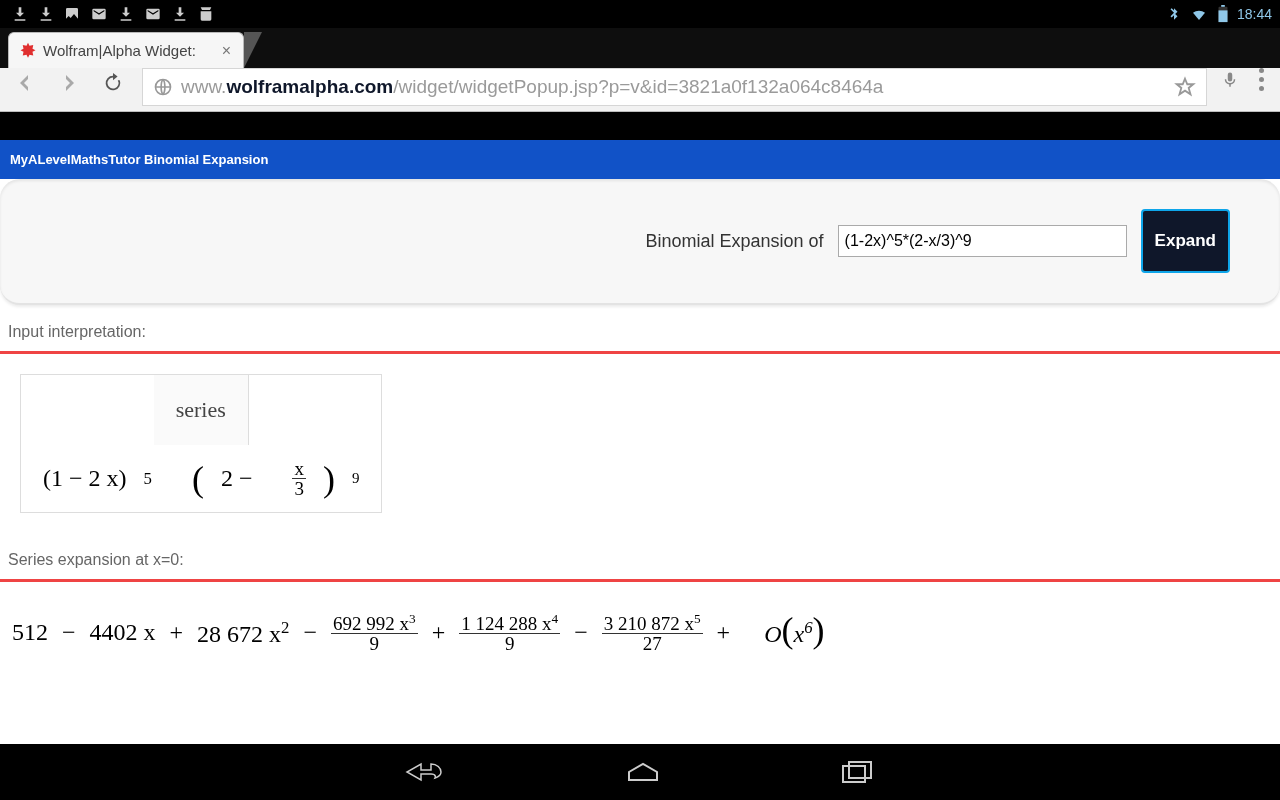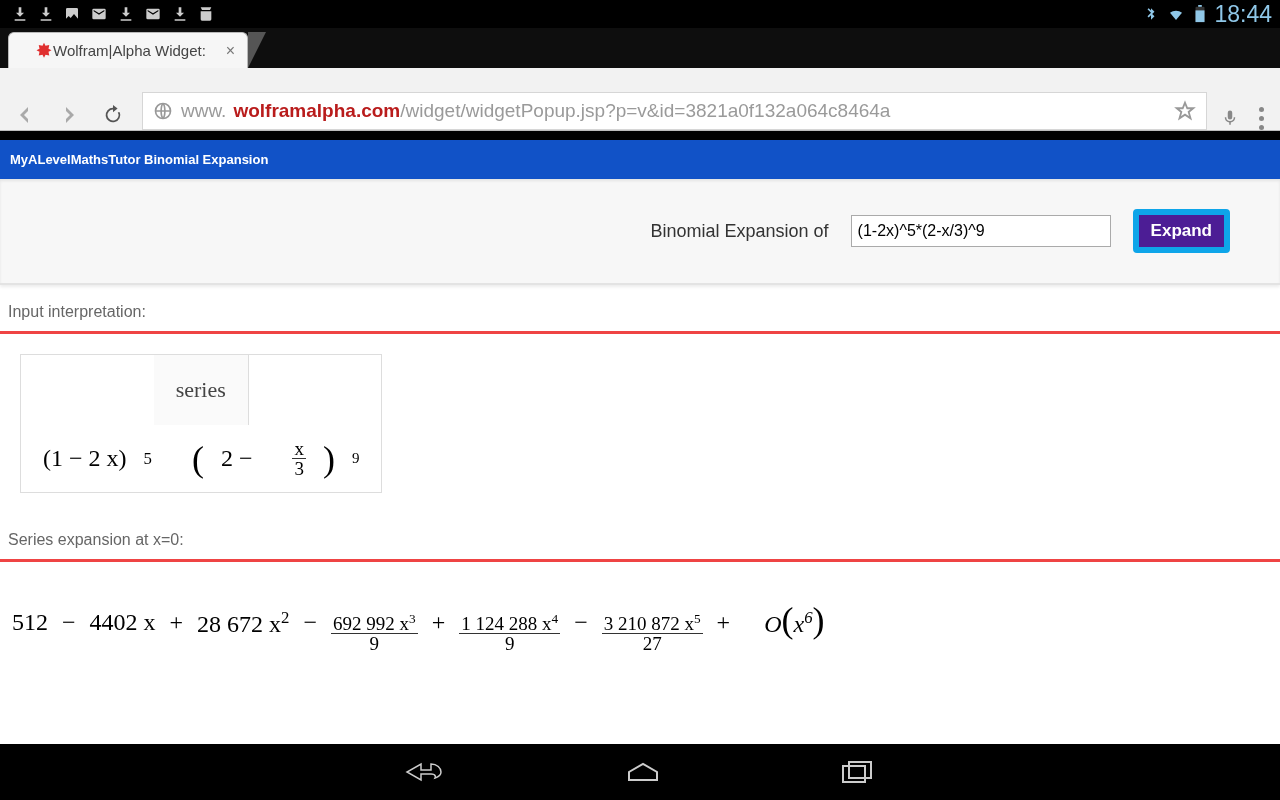--- a/index.html
+++ b/index.html
@@ -10,83 +10,84 @@
   }
   
   .status-bar {
     height:28px; display:flex; justify-content:space-between; align-items:center;
     padding:0 8px; color:#8fc7e8; font-size:14px;
   }
   .status-left { display:flex; align-items:center; gap:10px; padding-left:4px;}
   .status-left svg, .status-left span.icon-placeholder { color:#ccc; fill:#ccc; }
   .status-right { display:flex; align-items:center; gap:8px; }
   .status-right svg { fill:#8fc7e8; }
-  .status-time { font-size:23px; }
+  .status-time { font-size:14px; }
 
   
   .browser-chrome {
     background:#0e0e0e;
   }
   .tab-row { height:40px; display:flex; align-items:flex-end; padding-left:8px;}
   .tab {
-    display:flex; align-items:center; 
-    background:#f6f6f6; height:36px; padding:0 12px 0 26px;
+    display:flex; align-items:center; gap:6px;
+    background:#f6f6f6; height:36px; padding:0 12px 0 10px;
     border-top-left-radius:6px; border-top-right-radius:6px;
     max-width:300px; border:1px solid #b9b9b9; border-bottom:none;
     position:relative;
   }
   .tab-title { font-size:15px; color:#444; white-space:nowrap; overflow:hidden; text-overflow:ellipsis; max-width:180px;}
   .tab-close { color:#777; font-size:16px; margin-left:20px;}
   .tab-fold {
     width:0;height:0; border-top:36px solid #555; border-right:18px solid transparent;
     align-self:flex-end;
   }
   .wolfram-icon { width:18px; height:18px; fill:#e02f2f; }
 
   .url-row {
-    background:#f2f2f2; height:63px; display:flex; align-items:flex-end;
+    background:#f2f2f2; height:44px; display:flex; align-items:flex-start;
     padding:0 10px; gap:14px; border-bottom:1px solid #bcbcbc;
   }
   .nav-btn { color:#a9a9a9; display:flex; align-items:center; justify-content:center; width:30px; height:30px;}
   .nav-btn.active { color:#555; }
   .url-field {
     flex:1; height:38px; background:#fff; border:1px solid #d6d6d6;
     display:flex; align-items:center; padding:0 10px; overflow:hidden;
     font-size:19px; color:#777;
   }
   .url-field .globe { margin-right:8px; flex:none;}
   .url-field .seg-dim { color:#9a9a9a; }
-  .url-field .seg-bold { color:#b91c1c; font-weight:bold;margin-left:7px; }
+  .url-field .seg-bold { color:#0f172a; font-weight:bold; }
   .url-star { margin-left:auto; flex:none;}
   .url-micro { flex:none;}
   .kebab { display:flex; flex-direction:column; gap:4px; padding:0 6px;}
   .kebab span { width:5px; height:5px; background:#888; border-radius:50%; display:block;}
 
   
   .page {
     position:absolute; left:0; right:0; top:140px; bottom:56px;
     background:#fff; overflow:hidden;
   }
   .widget-header {
     background:#1152c7; color:#fff; font-weight:bold; font-size:13px;
     padding:12px 10px;
   }
   .query-row {
     background:#f7f7f7; display:flex; align-items:center; justify-content:flex-end;
-    gap:22px; padding:30px 50px 30px 10px; border-bottom:2px solid #e3e3e3;
+    gap:14px; padding:30px 50px 30px 10px; border-bottom:2px solid #e3e3e3;
     box-shadow: inset 0 2px 3px rgba(0,0,0,0.08), 0 2px 3px rgba(0,0,0,0.08);
+    border-radius: 20px;
   }
   .query-label { color:#333; font-size:18px; }
   .query-input {
-    width:260px; height:32px; border:1px solid #aaa; font-size:16px;
+    width:289px; height:32px; border:1px solid #aaa; font-size:16px;
     padding:4px 6px; font-family:Arial;
   }
   .expand-btn {
-    background:#4c1d95; color:#fff; border:6px solid #0ea5e9; border-radius:4px;
-    padding:6px 12px; font-weight:bold; font-size:17px; cursor:pointer;
+    background:#0f172a; color:#fff; border:2px solid #0ea5e9; border-radius:4px;
+    padding:20px 12px; font-weight:bold; font-size:17px; cursor:pointer;
   }
   .section-label {
     color:#666; font-size:16px; padding:18px 8px 10px 8px;
     border-bottom:3px solid #ef4444;
   }
   .result-box { padding:20px 20px; }
   .interp-box {
     display:inline-flex; align-items:center; border:1px solid #ddd;flex-direction:column;
   }
   .interp-left {
@@ -101,21 +102,21 @@
   .frac .num { border-bottom:1px solid #333; padding:0 2px;}
   .frac .den { padding:0 2px; }
   sup { font-size:0.7em; vertical-align:super; }
   .bigparen { font-size:36px; font-weight:normal; line-height:0; }
 
   .series-line {
     padding:30px 12px; font-family:'Times New Roman', serif; font-size:24px;
     display:flex; align-items:center; flex-wrap:nowrap; gap:14px;
   }
   .series-line .frac { font-size:19px; }
-  .series-line .frac .num { white-space:nowrap;margin-top:20px; }
+  .series-line .frac .num { white-space:nowrap; }
 
   
   .nav-bar {
     position:absolute; bottom:0; left:0; right:0; height:56px;
     background:#000; display:flex; align-items:center; justify-content:center; gap:180px;
   }
   .nav-bar svg { fill:none; stroke:#ccc; stroke-width:2; }
 </style>
 </head>
 <body>

